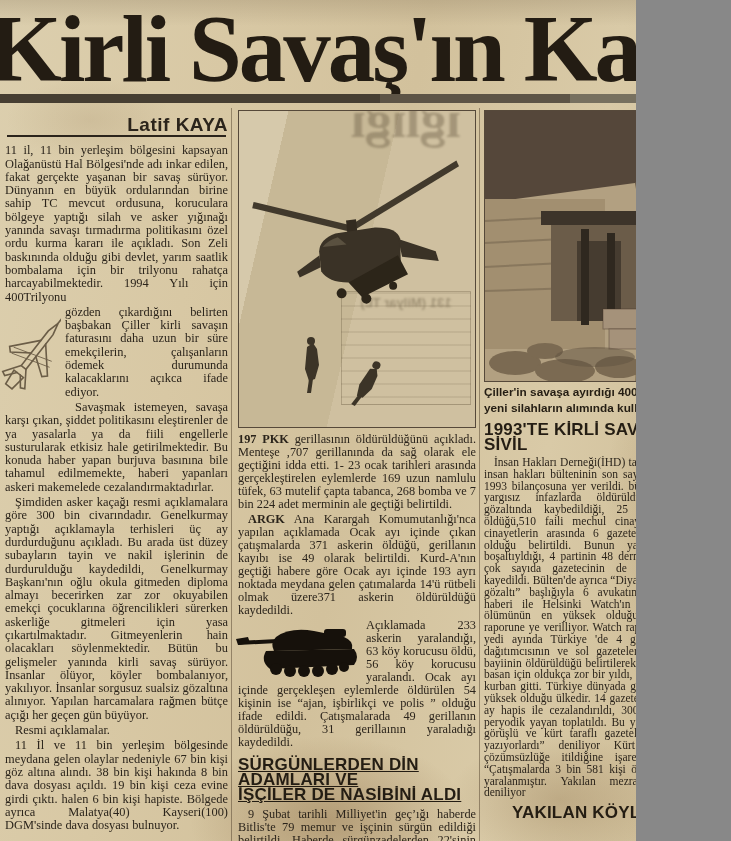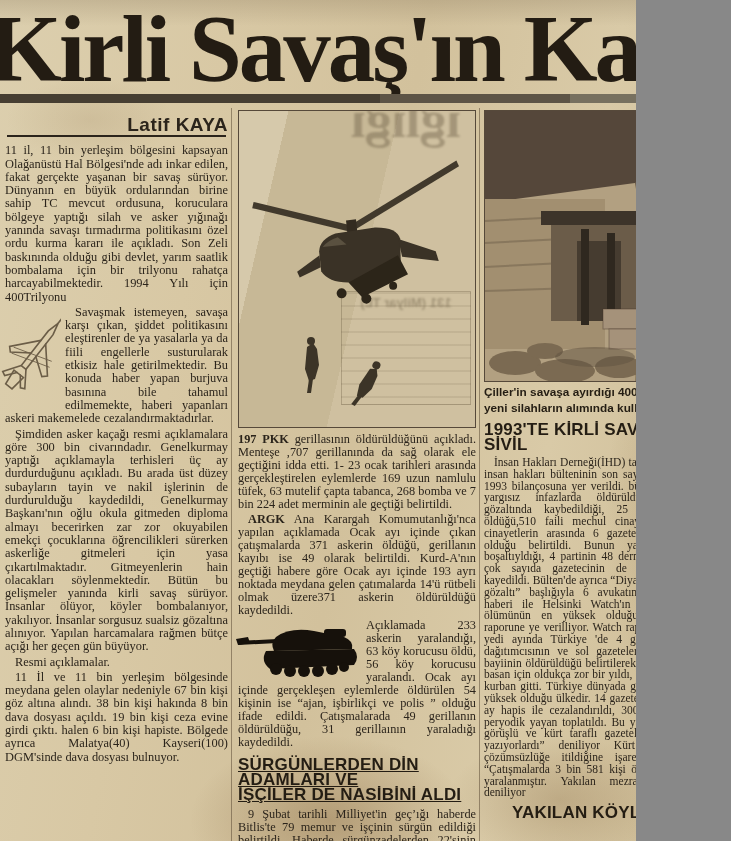--- a/index.html
+++ b/index.html
@@ -102,20 +102,21 @@
             <path d="M33 30 L54 54 L50 58 L33 46"></path>
             <path d="M27 62 L16 78 L20 80 L28 70"></path>
             <path d="M33 62 L44 78 L40 80 L32 70"></path>
             <path d="M30 6 L30 0"></path>
             <path d="M24 70 L36 70 L34 86 L26 86 Z"></path>
             <path d="M10 52 L48 40" stroke-width="0.8"></path>
             <path d="M12 58 L50 46" stroke-width="0.8"></path>
           </g>
         </svg>
       </span>
+      <p>gözden çıkardığını belirten başbakan Çiller kirli savaşın faturasını daha uzun bir süre emekçilerin, çalışanların ödemek durumunda kalacaklarını açıkca ifade ediyor.</p>
       <p class="indent">Savaşmak istemeyen, savaşa karşı çıkan,  şiddet politikasını eleştirenler de ya yasalarla ya da fiili engellerle susturularak etkisiz hale getirilmektedir. Bu konuda haber yapan burjuva basınına bile tahamul edilmemekte, haberi yapanları askeri makemelede cezalandırmaktadırlar.</p>
     </div>
     <p class="indent">Şimdiden asker kaçağı resmi açıklamalara göre 300 bin civarındadır. Genelkurmay yaptığı açıklamayla  terhisleri üç ay durdurduğunu açıkladı. Bu  arada üst düzey subayların  tayin ve nakil işlerinin  de durdurulduğu kaydedildi, Genelkurmay  Başkanı'nın oğlu okula gitmeden diploma almayı becerirken  zar zor okuyabilen emekçi çocuklarına öğrencilikleri sürerken askerliğe gitmeleri için yasa çıkartılmaktadır. Gitmeyenlerin hain olacakları  söylenmektedir. Bütün bu  gelişmeler yanında  kirli savaş sürüyor. İnsanlar ölüyor, köyler bombalanıyor, yakılıyor. İnsanlar sorgusuz sualsiz gözaltına alınıyor. Yapılan harcamalara rağmen bütçe açığı her geçen gün büyüyor.</p>
     <p class="indent">Resmi açıklamalar.</p>
     <p class="indent">11 İl ve 11 bin yerleşim bölgesinde meydana gelen olaylar nedeniyle 67 bin kişi  göz altına alındı. 38 bin kişi hakında 8 bin dava dosyası açıldı. 19 bin kişi  ceza evine girdi çıktı. halen 6 bin kişi hapiste. Bölgede ayrıca  Malatya(40) Kayseri(100) DGM'sinde dava dosyası bulnuyor.</p>
 
   </div>
 
   <div class="col col-mid">
     <div class="photo heli-photo">

